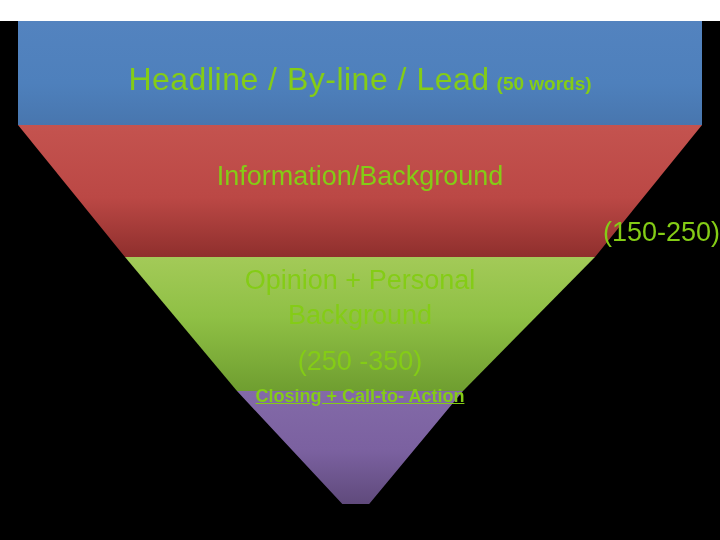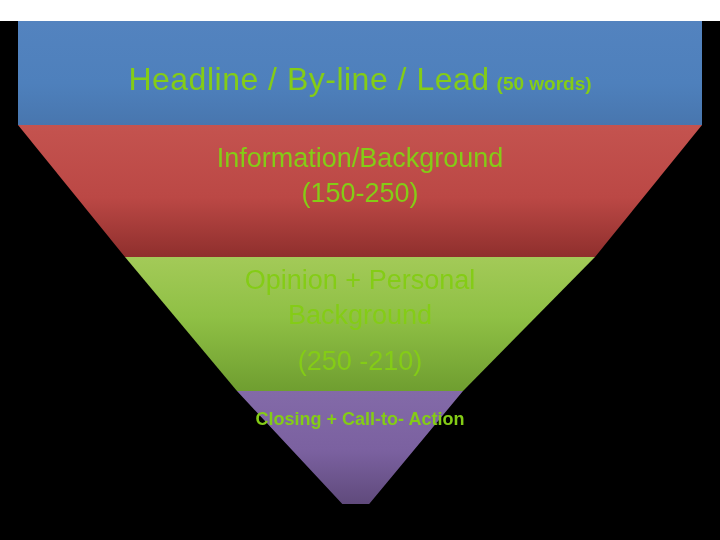--- a/index.html
+++ b/index.html
@@ -33,24 +33,24 @@
   }
   .textlayer{position:absolute;left:0;width:720px;text-align:center;}
   .headline-text{
     left:18px;width:684px;top:21px;height:104px;
     line-height:104px;white-space:nowrap;padding-top:6px;box-sizing:border-box;
   }
   .headline-main{font-size:32px;font-weight:400;letter-spacing:0.5px;}
   .headline-sub{font-size:19px;font-weight:700;margin-left:7px;}
   .red-text{top:125px;}
   .green-text{top:257px;}
-  .purple-text{top:391px;}
+  .purple-text{top:368px;text-decoration:underline;}
   .line{line-height:35px;font-size:27px;font-weight:400;}
-  .red-text .line:first-child{margin-top:16px;}
-  .red-text .line + .line{}
+  .red-text .line:first-child{margin-top:34px;}
+  .red-text .line + .line{margin-top:21px;text-align:right;}
   .green-text .line:first-child{margin-top:6px;}
   .green-text .line.gap{margin-top:11px;}
   .purple-text .line-sm{line-height:24px;font-size:18px;font-weight:700;}
   .purple-text .line-sm:first-child{margin-top:16px;}
   .purple-text .line-xs{line-height:22px;font-size:16px;font-weight:700;margin-top:16px;}
 </style>
 </head>
 <body>
 
 <div class="stage">
@@ -66,19 +66,19 @@
   </div>
 
   <div class="textlayer red-text">
     <div class="line">Information/Background</div>
     <div class="line">(150-250)</div>
   </div>
 
   <div class="textlayer green-text">
     <div class="line">Opinion + Personal</div>
     <div class="line">Background</div>
-    <div class="line gap">(250 -210)</div>
+    <div class="line gap">(250 -350)</div>
   </div>
 
   <div class="textlayer purple-text">
     <div class="line-sm">Closing + Call-to- Action</div>
   </div>
 </div>
 
 </body></html>

